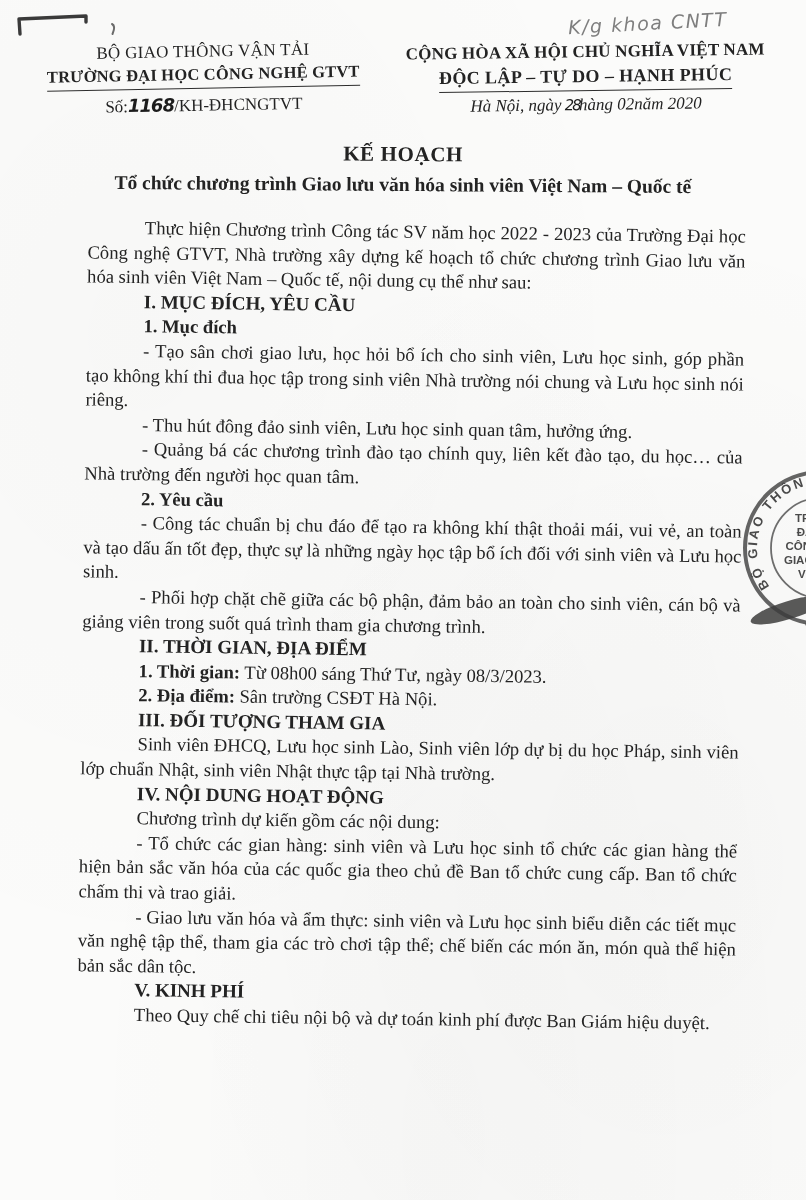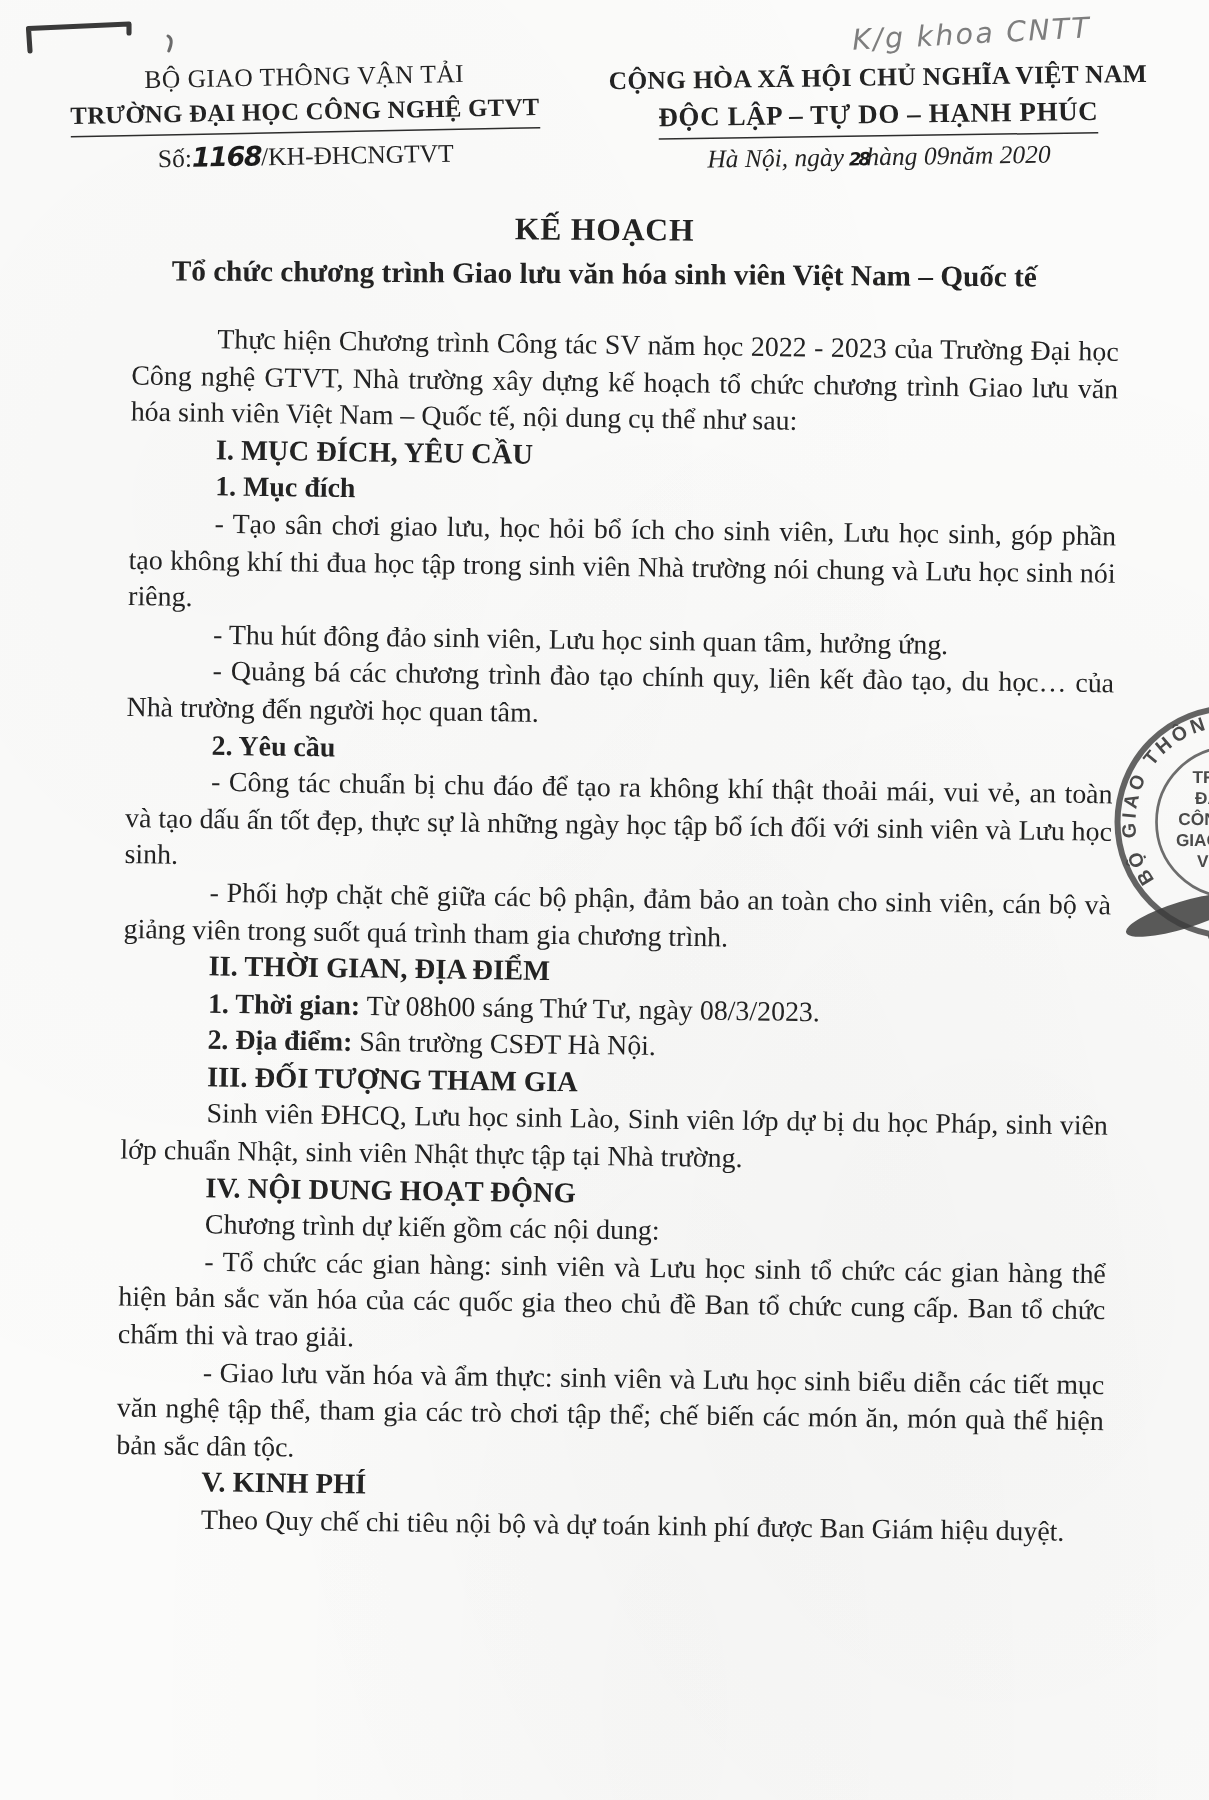--- a/index.html
+++ b/index.html
@@ -65,22 +65,22 @@
   }
   .h-line1-right { font-size: 17px; font-weight: bold; letter-spacing: .2px; }
   .h-line2-right {
     font-size: 18px; font-weight: bold; letter-spacing: .4px;
     display: inline-block; border-bottom: 1.6px solid #2d2d2d;
     padding-bottom: 3px; margin-top: 4px;
   }
   .h-date { font-size: 17px; font-style: italic; margin-top: 4px; }
   .hand-day {
     font-family: "DejaVu Sans", sans-serif;
-    font-weight: bold; font-style: italic;
-    font-size: 12px; color: #1b1b1b; letter-spacing: -2px;
+    font-weight: normal; font-style: italic;
+    font-size: 15px; color: #1b1b1b; letter-spacing: -2px;
     margin: 0 -1px;
   }
 
   
   .title-block { text-align: center; margin-top: 26px; transform: rotate(0.4deg); }
   .title-main { font-size: 21px; font-weight: bold; letter-spacing: .6px; }
   .title-sub  { font-size: 19.5px; font-weight: bold; margin-top: 7px; }
 
   
   .body-block {
@@ -138,21 +138,21 @@
       </div>
     </div>
     <div class="header-right">
       <div class="h-line1-right">CỘNG HÒA XÃ HỘI CHỦ NGHĨA VIỆT NAM</div>
       <div>
         <span class="h-line2-right">ĐỘC LẬP – TỰ DO – HẠNH PHÚC</span>
       </div>
       <div class="h-date">
         <span>Hà Nội, ngày</span>
         <span class="hand-day">28</span><span>hàng</span>
-        <span>09</span><span>năm 2020</span>
+        <span>02</span><span>năm 2020</span>
       </div>
     </div>
   </div>
 
   <div class="title-block">
     <div class="title-main">KẾ HOẠCH</div>
     <div class="title-sub">Tổ chức chương trình Giao lưu văn hóa sinh viên Việt Nam – Quốc tế</div>
   </div>
 
   <div class="body-block">

